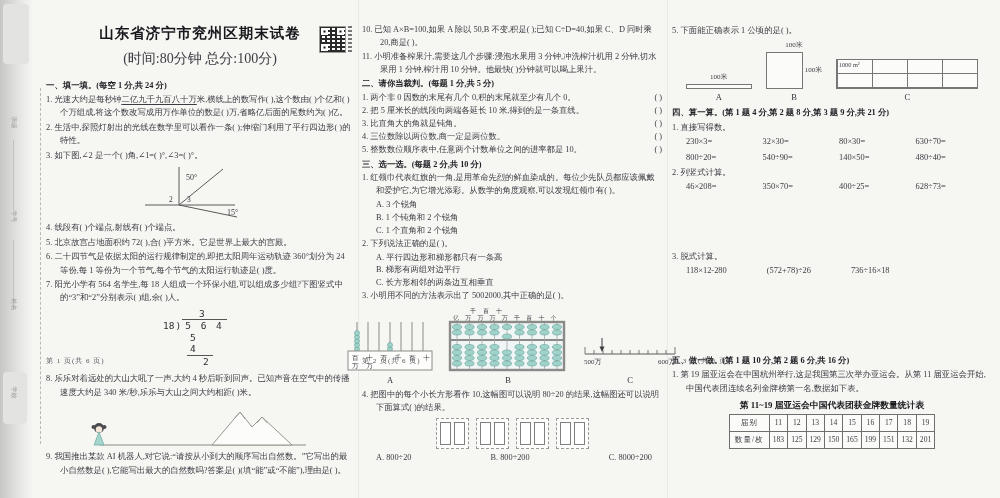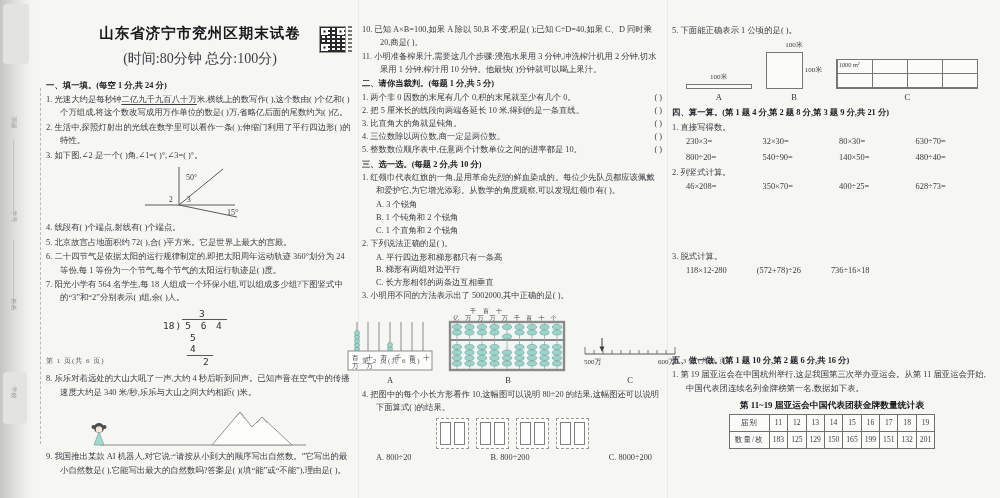--- a/index.html
+++ b/index.html
@@ -56,21 +56,21 @@
   .jrow .jp{flex:none;color:#3b3b42}
   
   .barA{width:66px;height:5px;border:1px solid #777;background:#fbfbf9}
   .sqB{width:37px;height:37px;border:1px solid #777;background:#fbfbf9}
   .b-wrap{display:flex;align-items:center;gap:2px}
   .gridC{display:grid;grid-template-columns:repeat(4,35px);grid-template-rows:14px 14px;border:1px solid #777}
   .gridC span{border:1px solid #777;margin:-0.5px;font-size:6.3px;padding-left:1px;background:#fbfbf9}
   .lblsm{font-size:7px;color:#3b3b42}
   .calc-grid{display:grid;grid-template-columns:repeat(4,1fr);padding-left:14px;row-gap:2px;margin:1px 0 2px}
   .calc-grid span{font-size:8.4px}
-  .step-row{display:flex;gap:30px;padding-left:14px;margin-top:1px}
+  .step-row{display:flex;gap:40px;padding-left:14px;margin-top:1px}
   .vgap1{height:54px}.vgap2{height:74px}
   .tbl-title{text-align:center;font-weight:bold;font-size:8.8px;color:#17171c;margin:3px 0 2px}
   table.medal{border-collapse:collapse;margin:1px auto 8px}
   table.medal td{border:1px solid #6f6f6d;text-align:center;font-size:7.6px;padding:2px 3px;min-width:17px;background:#fbfbf9}
   table.medal td.hd{min-width:40px;letter-spacing:1px}
   svg text{font-family:"Liberation Serif","DejaVu Serif",serif}
 </style>
 </head>
 <body>
 

